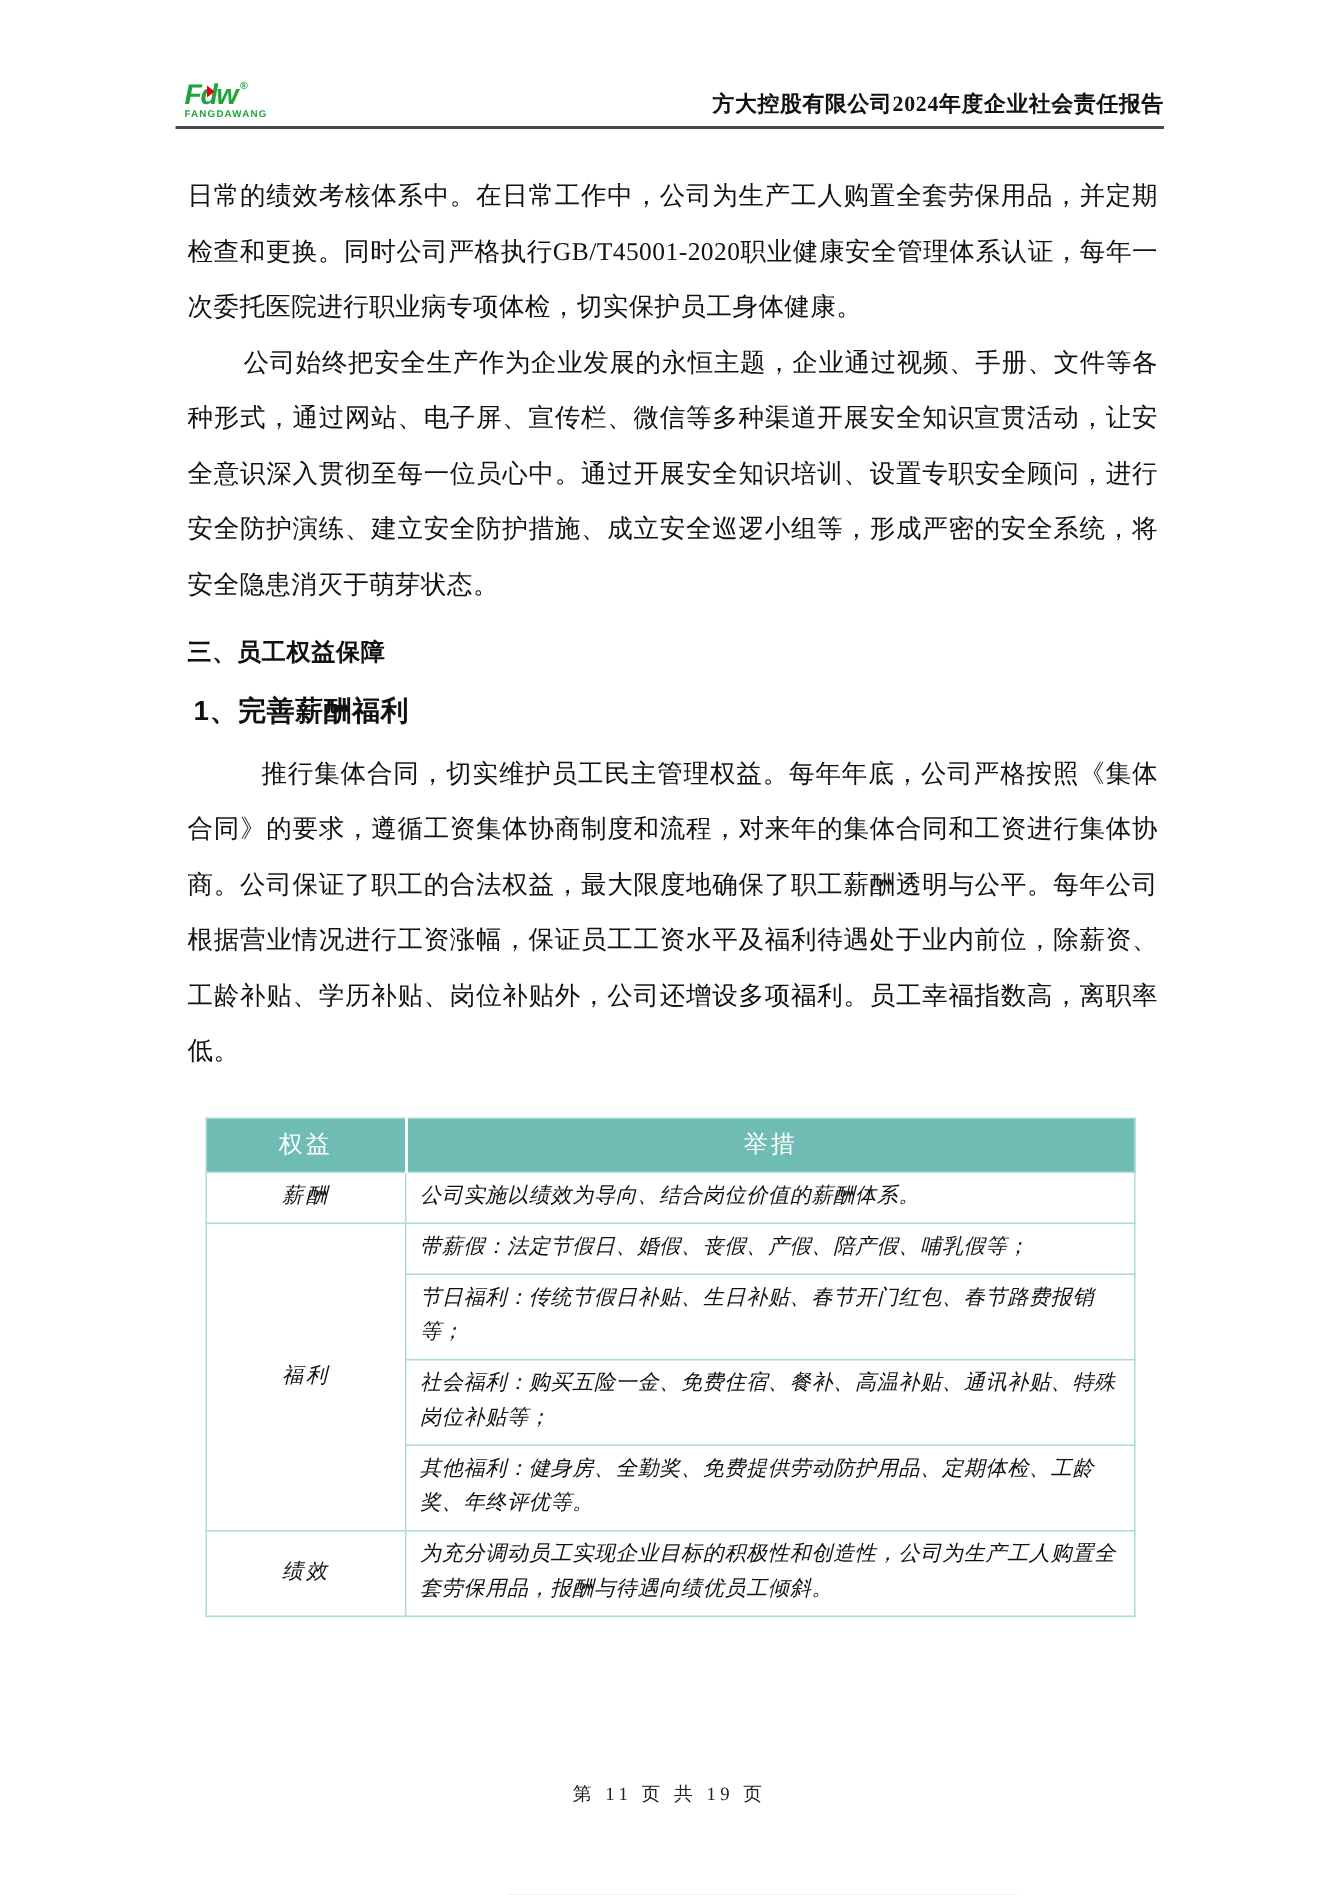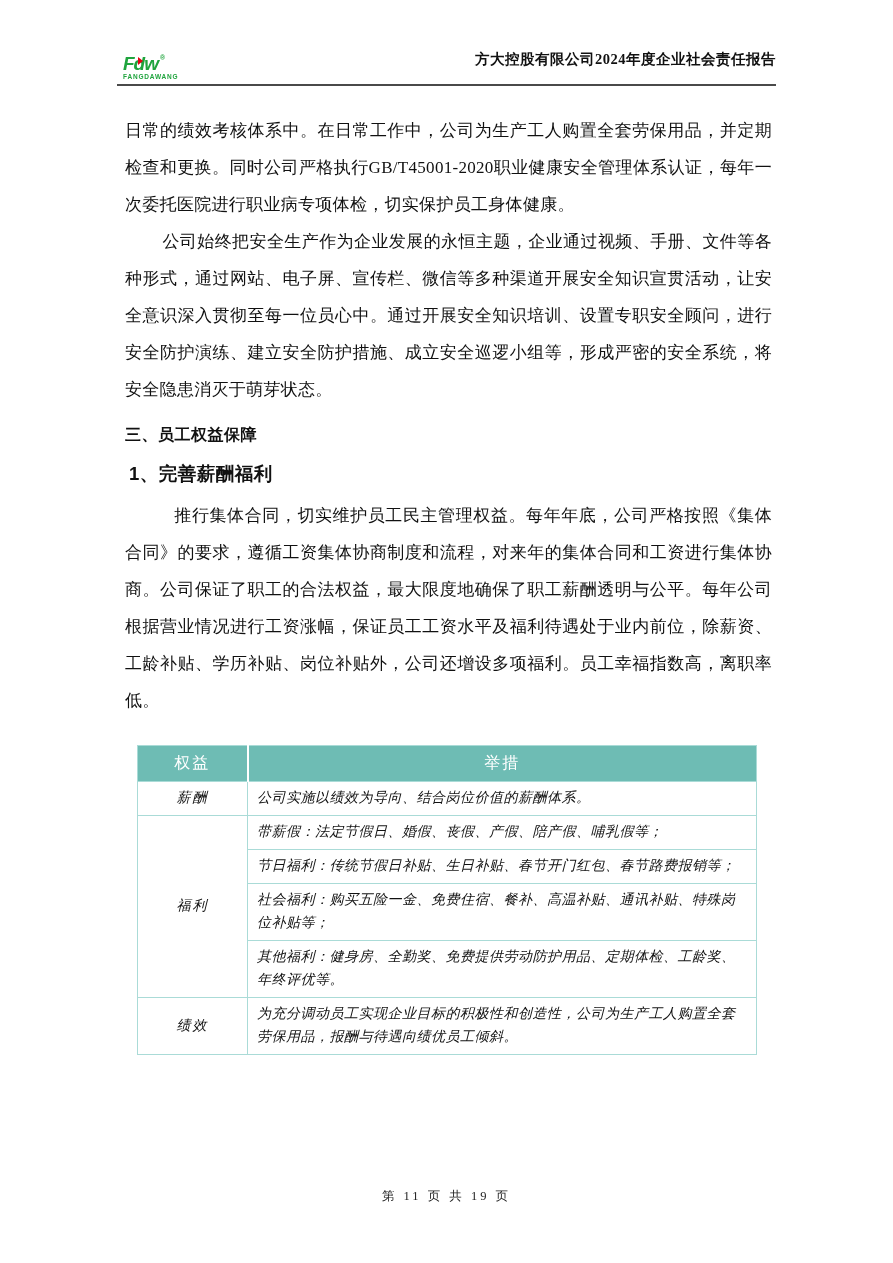--- a/index.html
+++ b/index.html
@@ -59,21 +59,21 @@
     font-family: "Liberation Sans", sans-serif;
     font-size: 6.5px;
     font-weight: bold;
     color: #1fa43d;
     letter-spacing: 0.8px;
     margin-top: 1px;
   }
   .doc-title {
     font-size: 14.5px;
     font-weight: bold;
-    padding-bottom: 15px;
+    padding-bottom: 5px;
     letter-spacing: 0.5px;
   }
 
   
   .content {
     position: absolute;
     top: 112px; left: 125px; right: 121px;
   }
   .para {
     font-size: 17px;
@@ -111,21 +111,21 @@
     color: #ffffff;
     font-family: "Liberation Sans", sans-serif;
     font-weight: normal;
     font-size: 16px;
     letter-spacing: 2px;
     height: 36px;
     border: none;
     text-align: center;
   }
   .benefits-table th:first-child {
-    width: 110px;
+    width: 133px;
     border-right: 2px solid #ffffff;
   }
   .benefits-table td {
     border: 1px solid #aadbd7;
     font-style: italic;
     font-size: 14px;
     line-height: 23px;
     padding: 5px 9px;
     letter-spacing: 0.5px;
     font-family: Liberation Mono, monospace;

